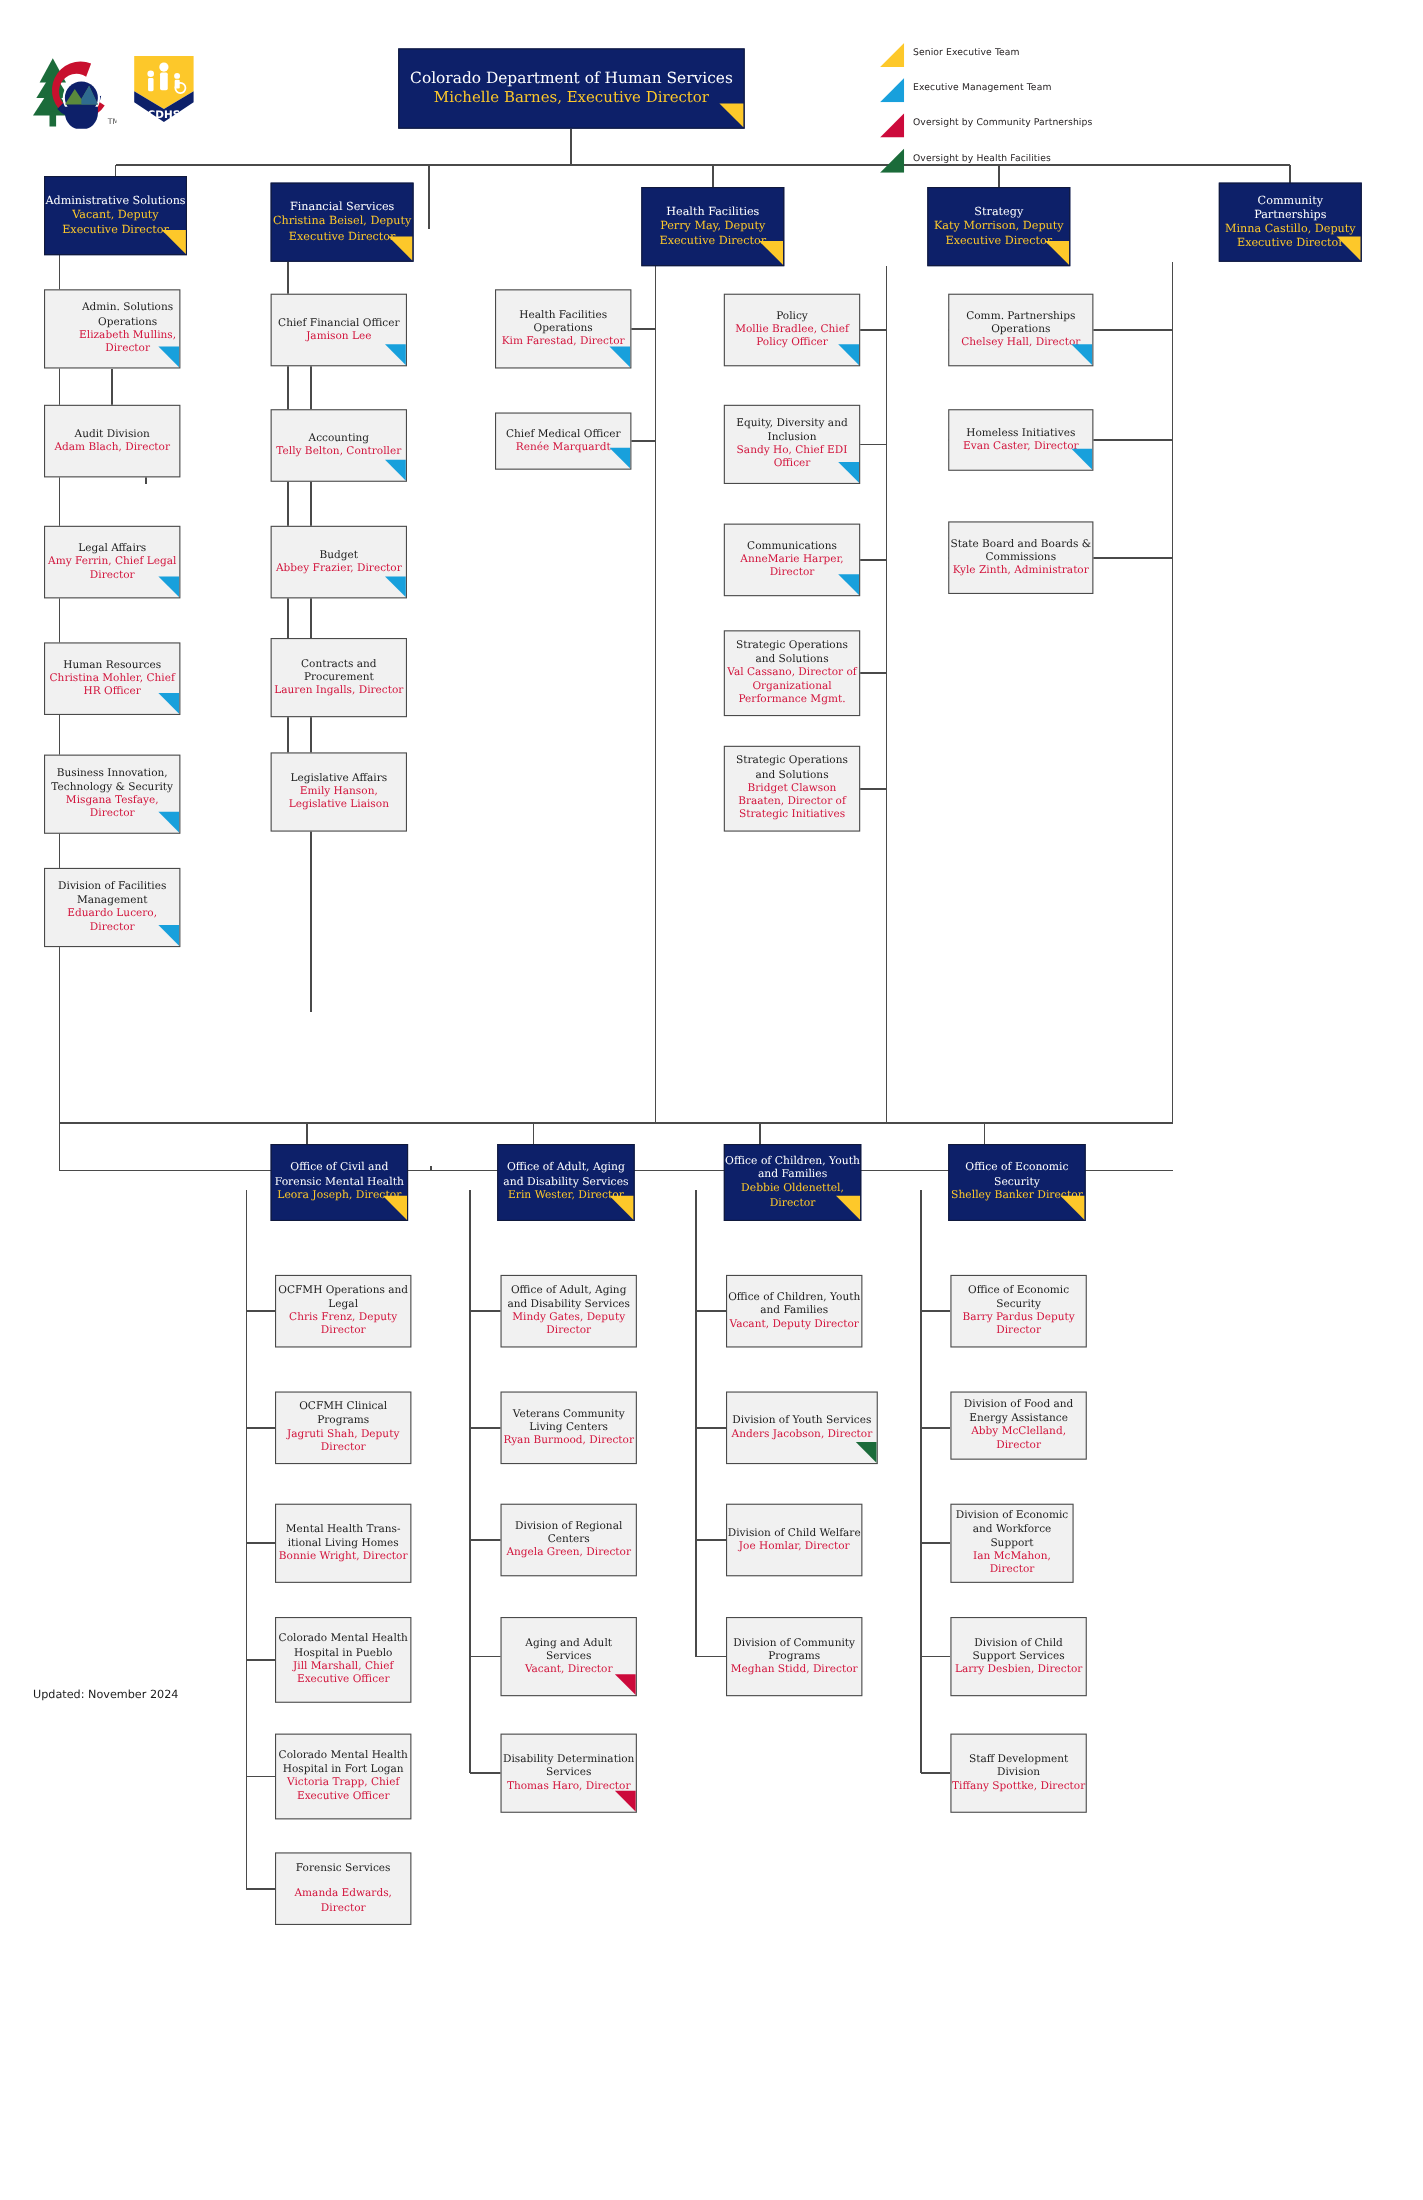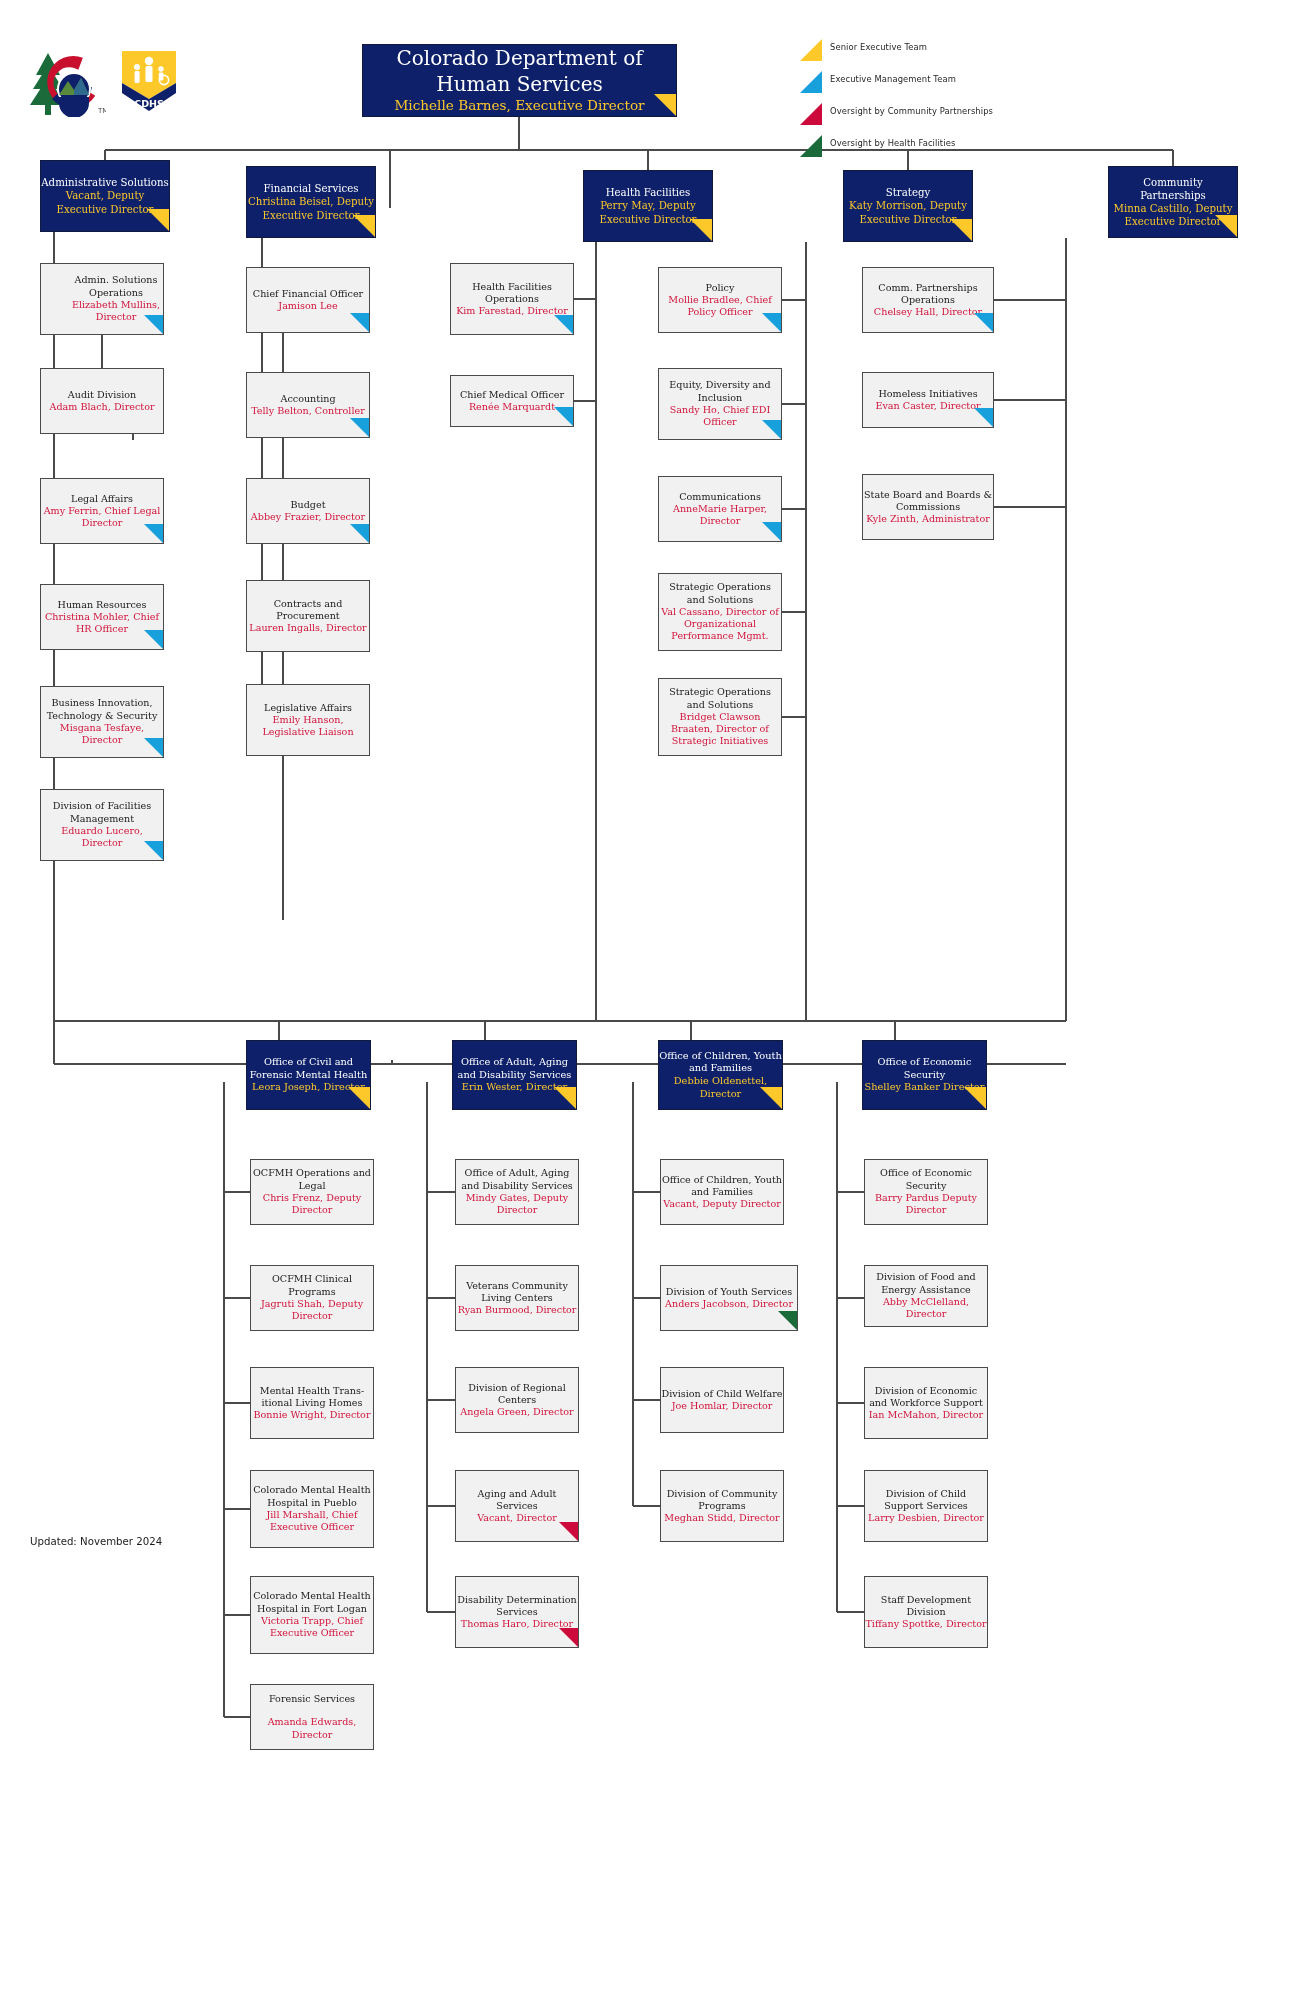--- a/index.html
+++ b/index.html
@@ -78,21 +78,21 @@
   }
   .flag-yellow { border-width: 0 22px 22px 0; border-color: transparent #fdc82a transparent transparent; }
   .flag-blue   { border-width: 0 19px 19px 0; border-color: transparent #18a0dc transparent transparent; }
   .flag-red    { border-width: 0 19px 19px 0; border-color: transparent #cc0a3b transparent transparent; }
   .flag-green  { border-width: 0 19px 19px 0; border-color: transparent #1b6b3a transparent transparent; }
 
   
   #root-node {
     left: 362px; top: 44px; width: 315px; height: 73px;
   }
-  #root-node .ttl { font-size: 20px; }
+  #root-node .ttl { font-size: 14px; }
   #root-node .sub { font-size: 13.6px; }
 
   
   .tier1 { width: 130px; height: 72px; }
   .tier1 .ttl { font-size: 10.2px; }
   .tier1 .sub { font-size: 10.2px; }
 
   
   .tier1b { width: 125px; height: 70px; }
   .tier1b .ttl { font-size: 9.8px; }
@@ -514,21 +514,21 @@
         <span class="flag flag-yellow"></span>
       </div>
       <div class="node gray leaf" style="left: 864px; top: 1159px; width: 124px; height: 66px;">
         <span class="ttl">Office of Economic Security</span>
         <span class="sub">Barry Pardus Deputy Director</span>
       </div>
       <div class="node gray leaf" style="left: 864px; top: 1265px; width: 124px; height: 62px;">
         <span class="ttl">Division of Food and Energy Assistance</span>
         <span class="sub">Abby McClelland, Director</span>
       </div>
-      <div class="node gray leaf" style="left: 864px; top: 1367px; width: 124px; height: 72px;">
+      <div class="node gray leaf" style="left: 864px; top: 1367px; width: 112px; height: 72px;">
         <span class="ttl">Division of Economic and Workforce Support</span>
         <span class="sub">Ian McMahon, Director</span>
       </div>
       <div class="node gray leaf" style="left: 864px; top: 1470px; width: 124px; height: 72px;">
         <span class="ttl">Division of Child Support Services</span>
         <span class="sub">Larry Desbien, Director</span>
       </div>
       <div class="node gray leaf" style="left: 864px; top: 1576px; width: 124px; height: 72px;">
         <span class="ttl">Staff Development Division</span>
         <span class="sub">Tiffany Spottke, Director</span>

